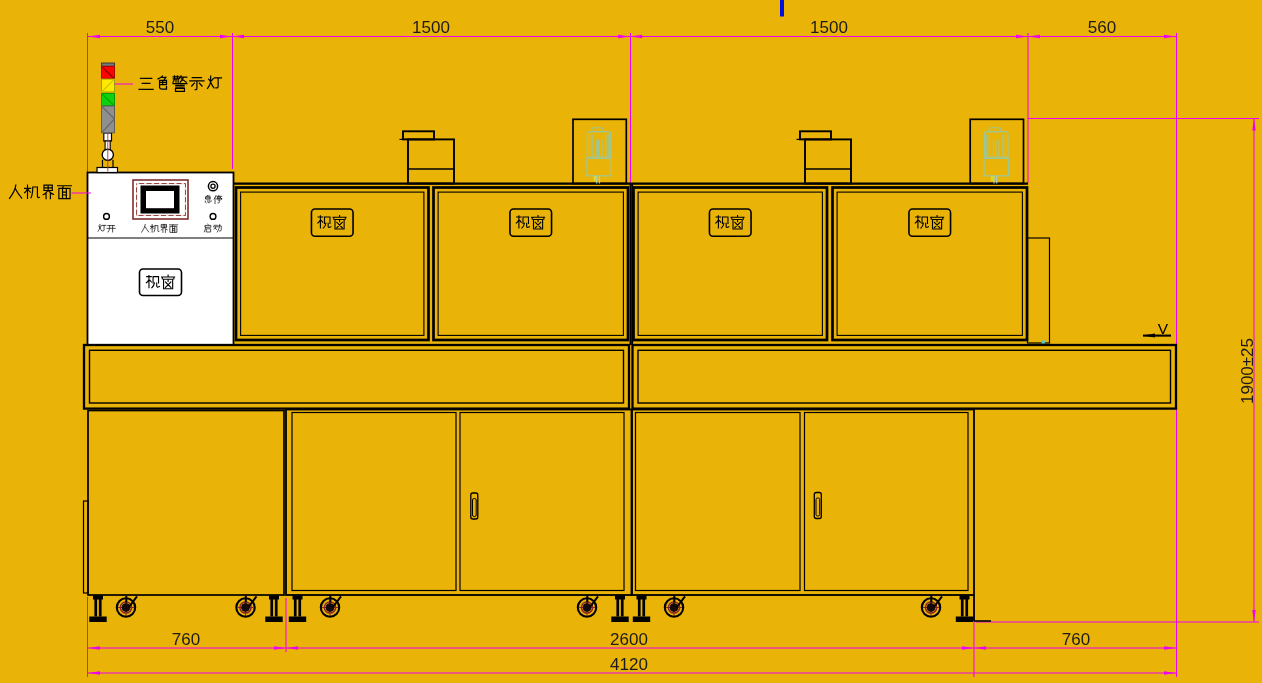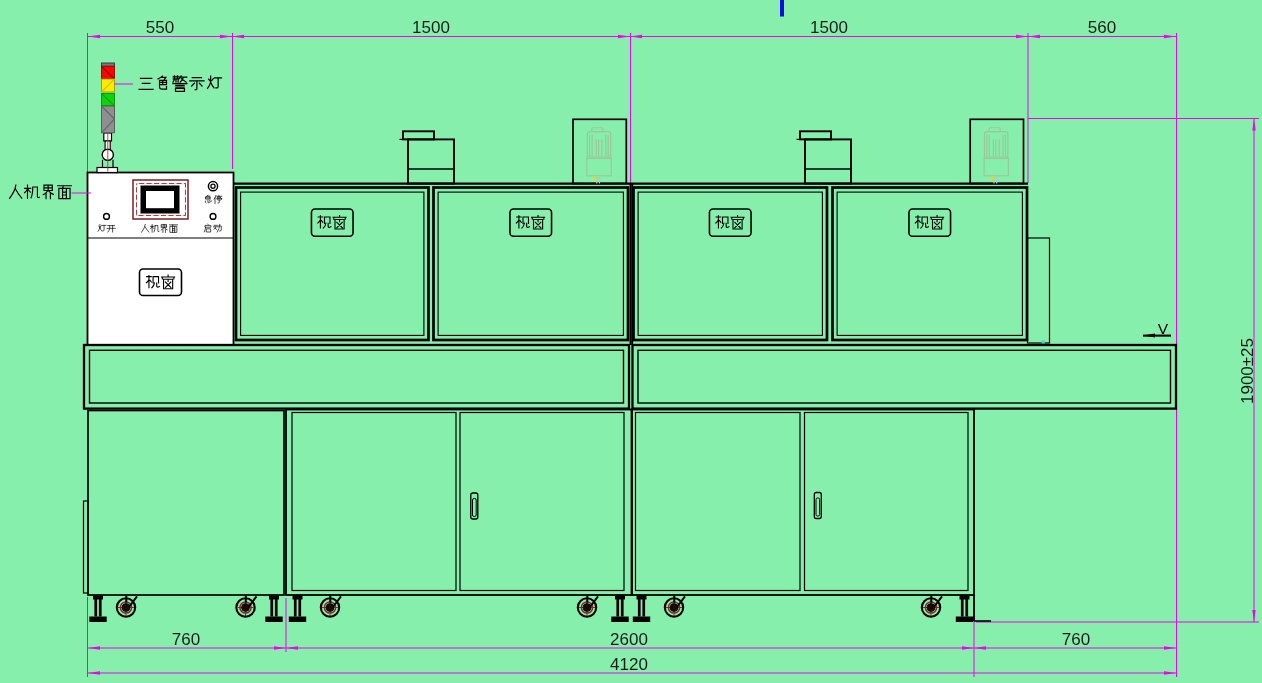--- a/index.html
+++ b/index.html
@@ -1,16 +1,16 @@
 <!DOCTYPE html>
 <html><head>
 <meta charset="utf-8">
 <style>
 html,body{margin:0;padding:0;background:#ffffff;}
-#page{position:relative;width:1262px;height:683px;background:#86efac;overflow:hidden;}
+#page{position:relative;width:1262px;height:683px;background:#eab308;overflow:hidden;}
 svg{display:block;}
 text{font-family:"Liberation Sans",sans-serif;}
 </style>
 </head>
 <body>
 
 <div id="page">
 <svg width="1262" height="683" viewBox="0 0 1262 683">
 <defs>
         <path id="g-san" d="M16 18 H84 M27 48 H73 M8 84 H92" fill="none" stroke-linecap="square"></path>

